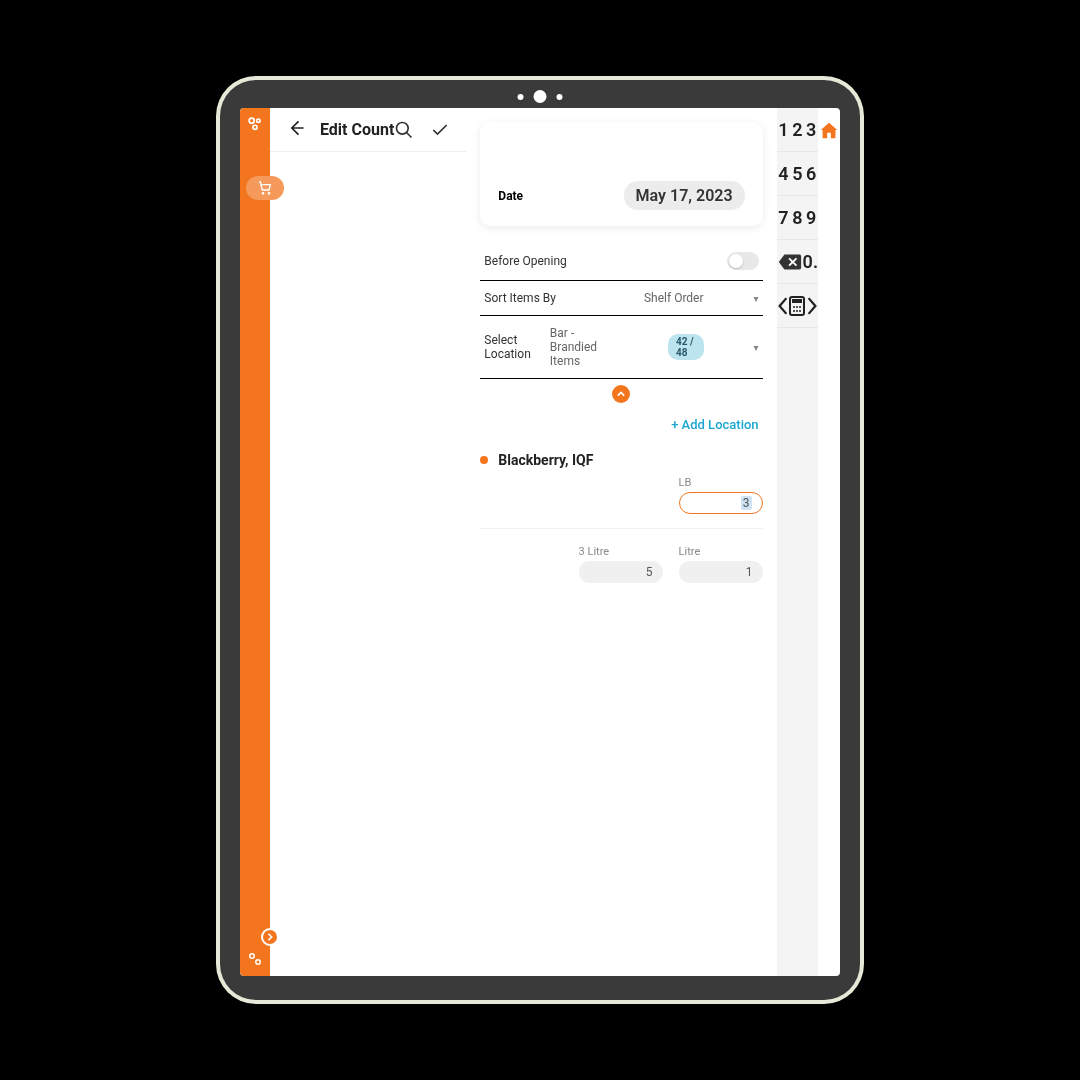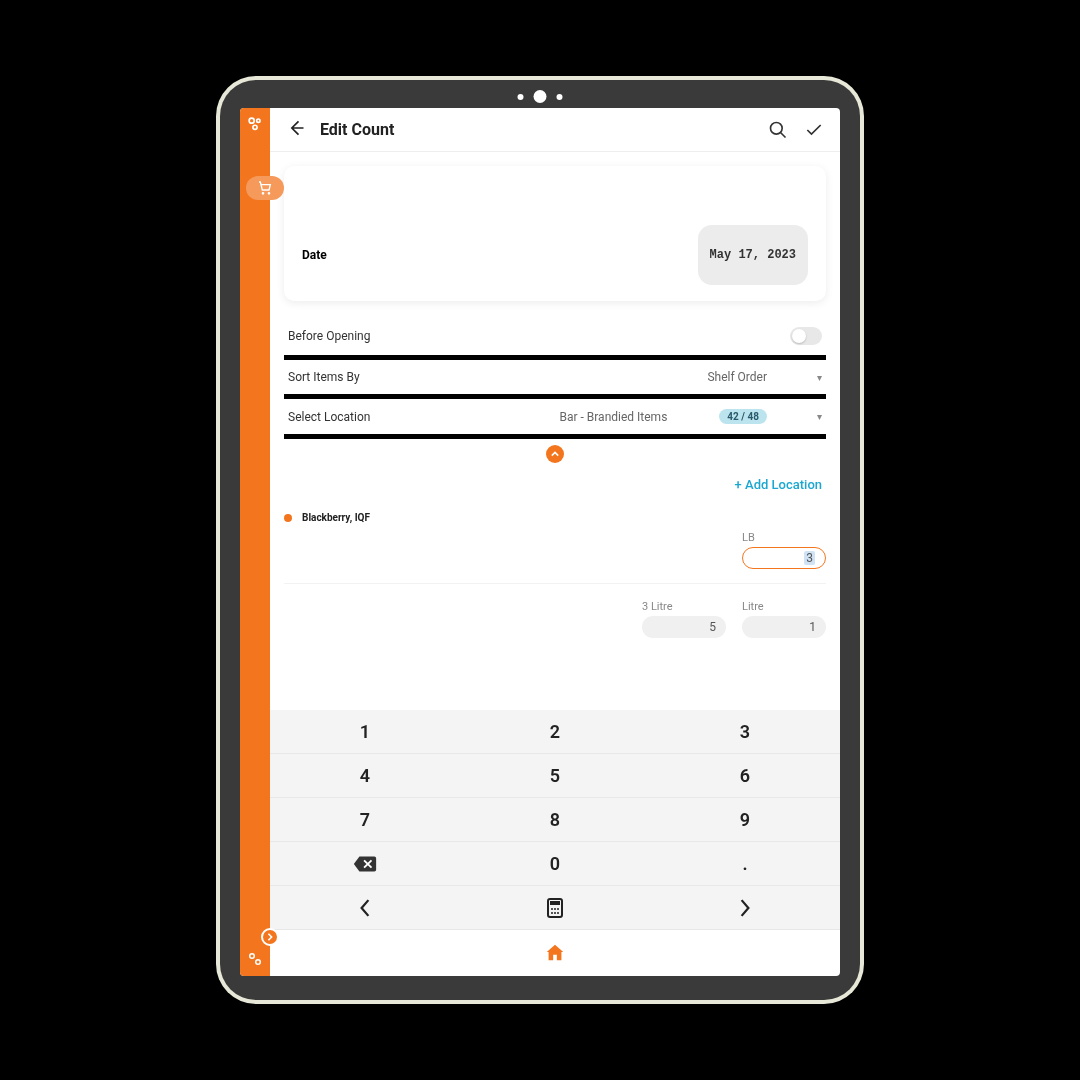--- a/index.html
+++ b/index.html
@@ -41,53 +41,53 @@
     color: #fff;
   }
   .sidebar-bottom { position: absolute; bottom: 8px; left: 0; right: 0;
     display: flex; flex-direction: column; align-items: center; gap: 6px; }
   .expand-btn {
     width: 18px; height: 18px; border-radius: 50%; background: #f3761e;
     border: 2px solid #fff; color: #fff; font-size: 10px;
     display: flex; align-items: center; justify-content: center;
     position: absolute; right: -9px; bottom: 30px;
   }
-  .main { flex: 1; display: flex; flex-direction: column; overflow: hidden; }
+  .main { flex: 1; display: flex; flex-direction: row; overflow: hidden; }
   .topbar {
     height: 44px; display: flex; align-items: center; padding: 0 16px;
     border-bottom: 1px solid #eee;
   }
   .back-btn { width: 24px; height: 24px; color: #333; cursor: pointer; }
   .title { font-size: 16px; font-weight: 700; color: #222; margin-left: 10px; }
   .topbar-actions { margin-left: auto; display: flex; gap: 16px; color: #555; }
   .content { flex: 1; overflow: auto; padding: 14px 14px 0 14px; }
   .card {
     background: #fff; border-radius: 10px; box-shadow: 0 2px 8px rgba(0,0,0,0.08);
     padding: 16px 18px; margin-bottom: 16px;
   }
   .card-title { font-weight: 700; font-size: 13px; color: #222; margin-bottom: 14px; }
   .card-row { display: flex; justify-content: space-between; align-items: center; font-size: 12px; margin-top: 43px; }
-  .date-pill { background: #ececec; border-radius: 14px; padding: 23px 12px; font-size: 12px; font-weight: 600; color: #333; font-family: Liberation Mono, monospace; }
+  .date-pill { background: #ececec; border-radius: 14px; padding: 5px 12px; font-size: 16px; font-weight: 600; color: #333; }
   .setting-row {
     display: flex; justify-content: space-between; align-items: center;
-    padding: 10px 4px; border-bottom: 5px solid #000000; font-size: 12px; color: #333;
+    padding: 10px 4px; border-bottom: 1px solid #000000; font-size: 12px; color: #333;
   }
   .toggle { width: 32px; height: 18px; background: #e8e8e8; border-radius: 10px; position: relative; }
   .toggle-knob { width: 14px; height: 14px; background: #fff; border-radius: 50%; position: absolute; top: 2px; left: 2px; box-shadow: 0 1px 2px rgba(0,0,0,0.2); }
   .chev { color: #888; font-size: 10px; margin-left: 6px; }
   .sort-val, .loc-val { color: #666; font-size: 12px; display: flex; align-items: center; gap: 44px; }
   .count-badge { background: #bce4ef; color: #2a5a6a; font-size: 10px; padding: 2px 8px; border-radius: 10px; margin-left: 8px; font-weight: 700; }
   .collapse-btn {
     width: 18px; height: 18px; border-radius: 50%; background: #f3761e;
     color: #fff; font-size: 10px; display: flex; align-items: center; justify-content: center;
     margin: 6px auto;
   }
   .add-product { text-align: right; color: #1ca7d0; font-size: 13px; font-weight: 500; padding: 8px 4px 12px; cursor: pointer; }
   .item-block { padding: 8px 0 14px; border-bottom: 1px solid #f2f2f2; }
-  .item-head { display: flex; align-items: center; font-size: 10px; font-weight: 700; color: #222; }
+  .item-head { display: flex; align-items: center; font-size: 14px; font-weight: 700; color: #222; }
   .bullet { width: 8px; height: 8px; border-radius: 50%; background: #f3761e; margin-right: 10px; }
   .qty-row { display: flex; justify-content: flex-end; gap: 16px; margin-top: 8px; }
   .qty-col { display: flex; flex-direction: column; align-items: flex-start; }
   .qty-label { font-size: 11px; color: #888; margin-bottom: 3px; }
   .qty-field {
     width: 84px; height: 22px; border-radius: 11px;
     background: #f0f0f0; font-size: 12px; color: #555;
     display: flex; align-items: center; justify-content: flex-end; padding: 0 10px;
   }
   .qty-field.active { background: #fff; border: 1px solid #f3761e; }

